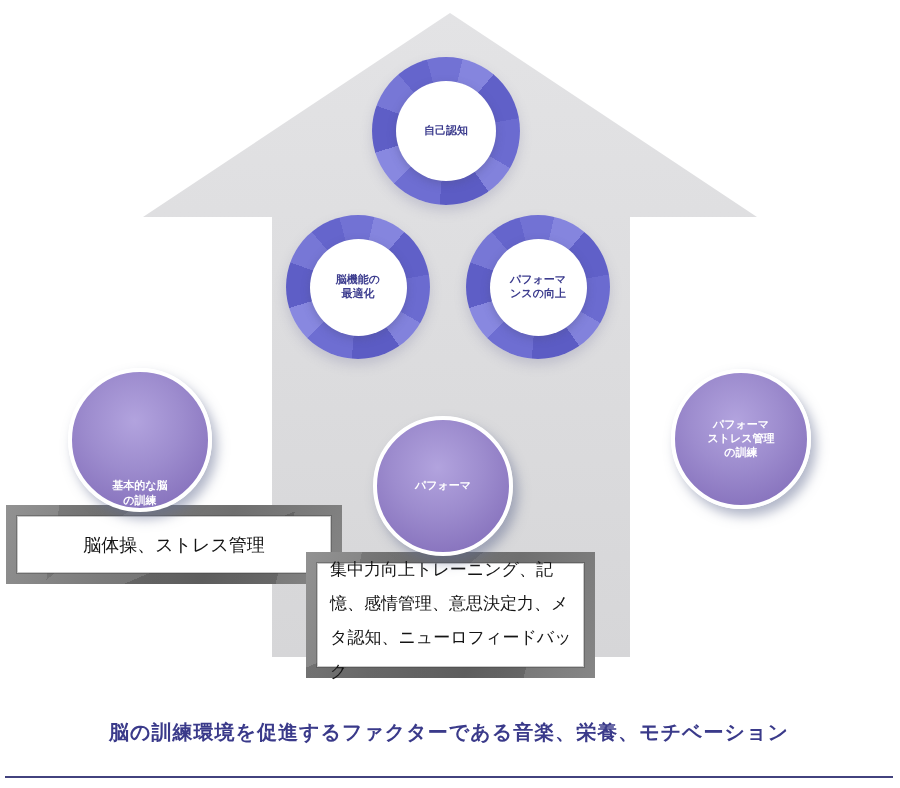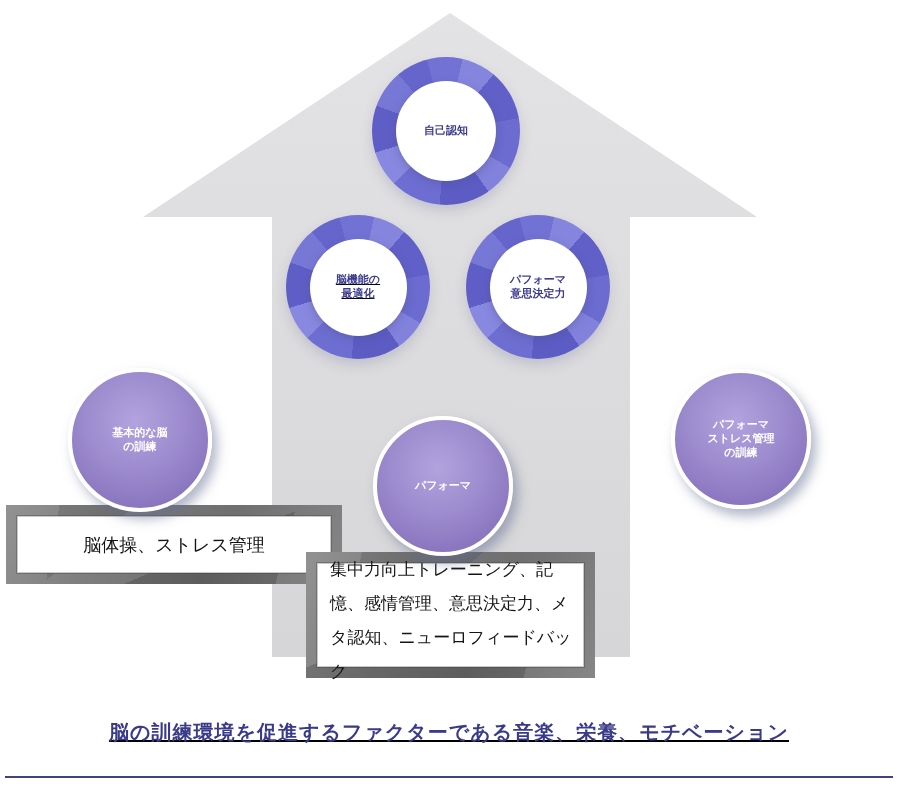--- a/index.html
+++ b/index.html
@@ -16,33 +16,33 @@
           #7272d4 0deg 28deg,#8585de 28deg 55deg,#6060c8 55deg 95deg,
           #6b6bd0 95deg 135deg,#8282dc 135deg 160deg,#5c5cc4 160deg 200deg,
           #6e6ed2 200deg 240deg,#8888e0 240deg 268deg,#5e5ec6 268deg 305deg,
           #7777d6 305deg 335deg,#6565cc 335deg 360deg);
         box-shadow:0 6px 12px rgba(110,110,155,.25);}
   .ring .inner{background:#ffffff;border-radius:50%;
         display:flex;flex-direction:column;align-items:center;justify-content:center;
         box-shadow:0 3px 9px rgba(80,80,140,.42);}
   .ring-top{left:372px;top:57px;width:148px;height:148px;}
   .ring-top .inner{width:100px;height:100px;}
-  .ring-midleft{left:286px;top:215px;width:144px;height:144px;text-decoration:underline;}
+  .ring-midleft{left:286px;top:215px;width:144px;height:144px;}
   .ring-midright{left:466px;top:215px;width:144px;height:144px;}
   .ring-midleft .inner,.ring-midright .inner{width:97px;height:97px;}
 
   .lbl{font-weight:bold;color:#3c3c8e;font-size:11px;line-height:1.3;white-space:nowrap;}
 
   
   .solid{position:absolute;border-radius:50%;border:4px solid #ffffff;z-index:3;
         display:flex;flex-direction:column;align-items:center;justify-content:center;
         background:radial-gradient(circle at 46% 36%,#b2a3de 0%,#9d8cce 42%,#8b77c0 74%,#7b67ae 100%);
         box-shadow:5px 7px 12px rgba(100,110,145,.5);}
   .solid .lbl{color:#ffffff;}
-  .solid-left{left:68px;top:368px;width:136px;height:136px;}
+  .solid-left{left:68px;top:368px;width:136px;height:136px;justify-content:flex-end;}
   .solid-center{left:373px;top:416px;width:132px;height:132px;}
   .solid-right{left:671px;top:369px;width:132px;height:132px;}
 
   
   .gbox{position:absolute;z-index:2;padding:11px;box-sizing:border-box;
         background:linear-gradient(115deg,#929292 0%,#7b7b7b 35%,#6f6f6f 62%,#868686 100%);}
   .gbox::before{content:"";position:absolute;inset:0;
         background:
           conic-gradient(from 195deg at 86% 8%,rgba(0,0,0,.16) 0 52deg,transparent 52deg 360deg),
           conic-gradient(from 10deg at 12% 95%,rgba(0,0,0,.12) 0 40deg,transparent 40deg 360deg);}
@@ -52,21 +52,21 @@
         font-size:18px;color:#141414;box-shadow:0 0 0 1px rgba(60,60,60,.35);}
   .gbox-left{left:6px;top:505px;width:336px;height:79px;}
   .gbox-right{left:608px;top:505px;width:286px;height:79px;}
   .gbox-center{left:306px;top:552px;width:289px;height:126px;}
   .gbox-center .inner{justify-content:flex-start;align-items:center;text-align:left;
         padding:16px 6px 6px 12px;font-size:17px;line-height:2.0;}
 
   
   .banner{position:absolute;left:5px;top:688px;width:888px;height:90px;z-index:2;
         box-sizing:border-box;
-        background:linear-gradient(100deg,#8282dc 0%,#6d6dd0 45%,#5f5fc6 100%);text-decoration:underline;}
+        background:linear-gradient(100deg,#8282dc 0%,#6d6dd0 45%,#5f5fc6 100%);}
   .banner::before{content:"";position:absolute;inset:0;
         background:
           conic-gradient(from 160deg at 3% 0%,rgba(30,30,120,.28) 0 60deg,transparent 60deg 360deg),
           conic-gradient(from 300deg at 97% 100%,rgba(30,30,120,.30) 0 55deg,transparent 55deg 360deg);}
   .banner .inner{position:relative;z-index:1;background:#ffffff;width:100%;height:100%;
         box-sizing:border-box;border-bottom:2px solid #42427e;
         display:flex;align-items:center;justify-content:center;
         font-weight:bold;font-size:20px;color:#3a3a8a;letter-spacing:1px;}
 </style>
 </head>
@@ -93,21 +93,21 @@
   <div class="ring ring-midleft">
     <div class="inner">
       <span class="lbl">脳機能の</span>
       <span class="lbl">最適化</span>
     </div>
   </div>
 
   <div class="ring ring-midright">
     <div class="inner">
       <span class="lbl">パフォーマ</span>
-      <span class="lbl">意思決定力</span>
+      <span class="lbl">ンスの向上</span>
     </div>
   </div>
 
   <div class="solid solid-left">
     <span class="lbl">基本的な脳</span>
     <span class="lbl">の訓練</span>
   </div>
 
   <div class="solid solid-center">
     <span class="lbl">パフォーマ</span>

